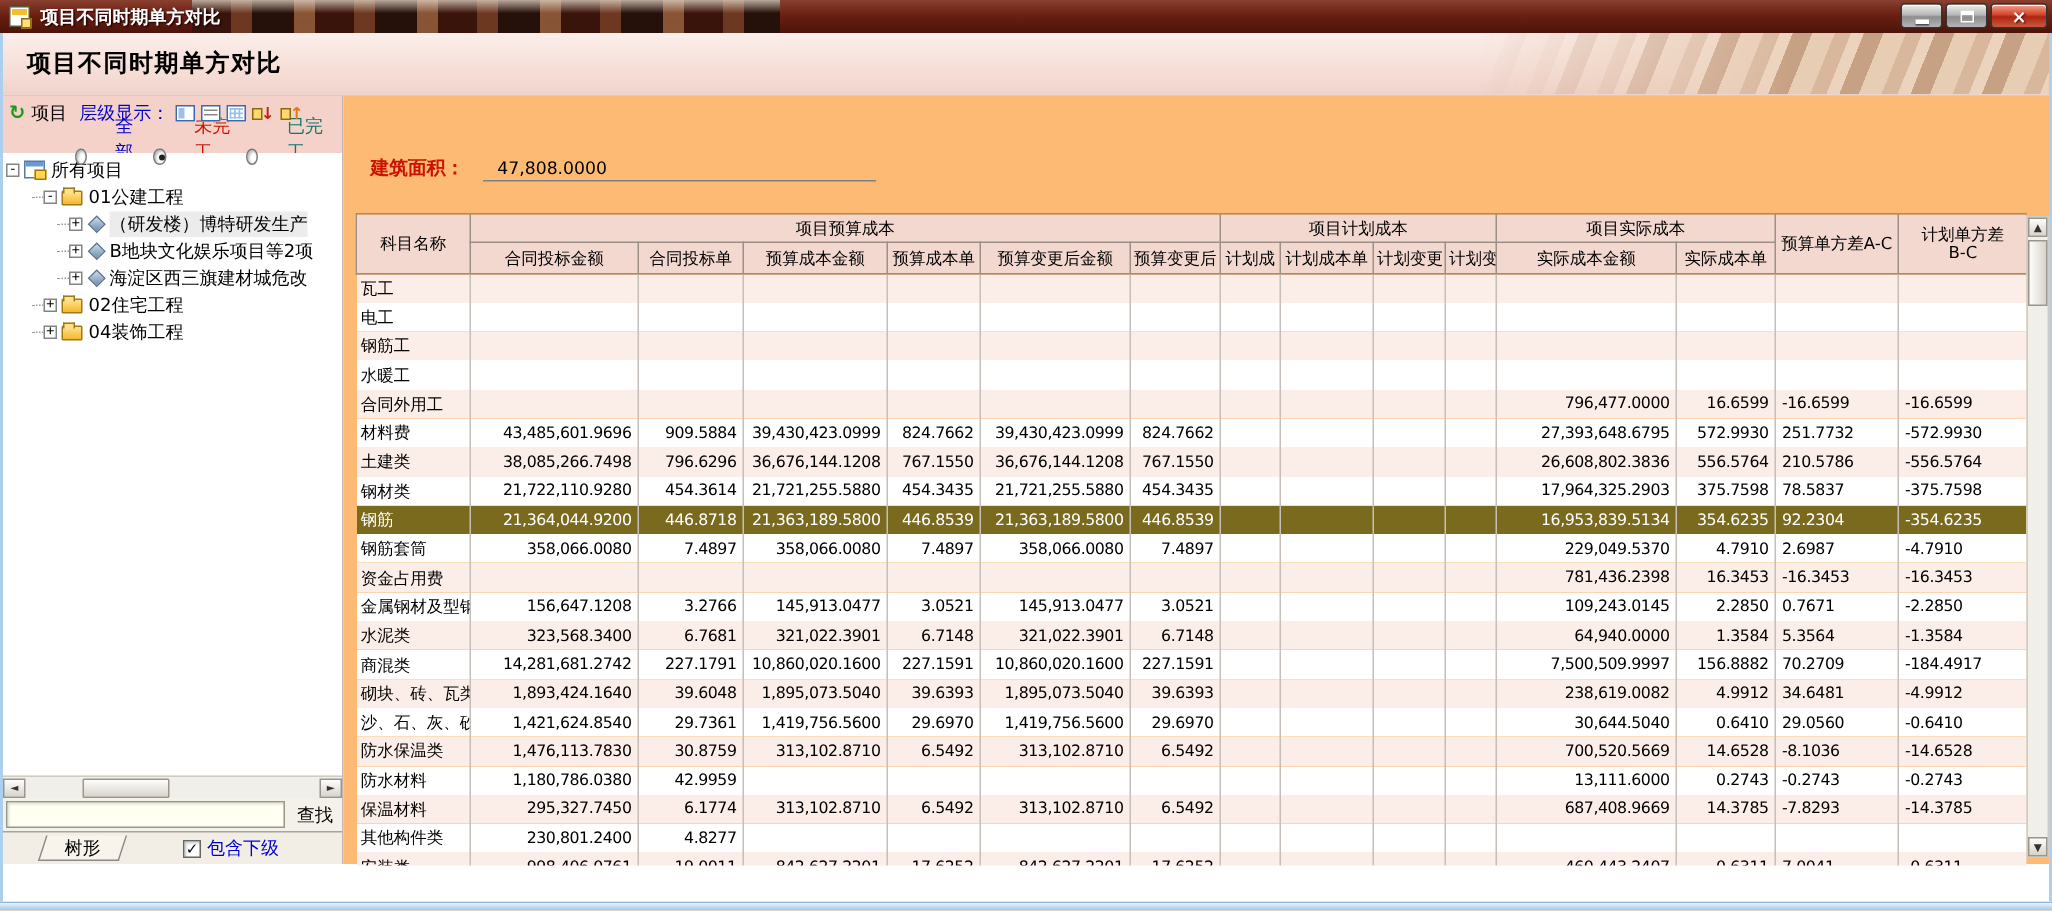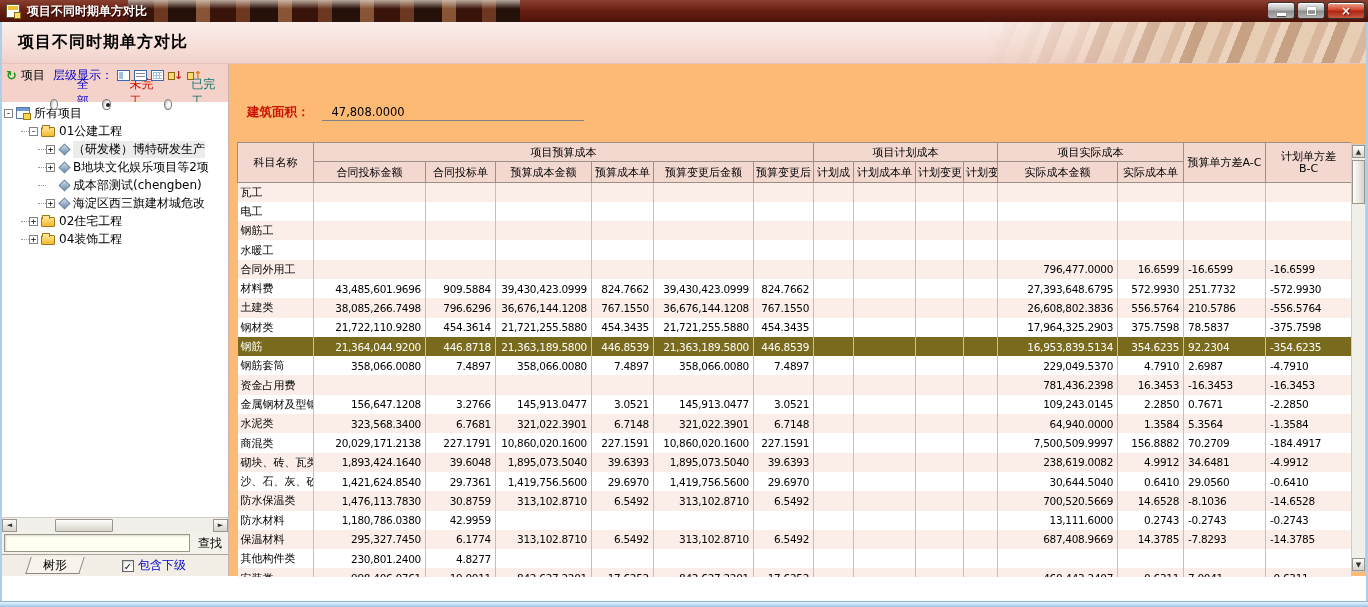--- a/index.html
+++ b/index.html
@@ -223,27 +223,20 @@
             <div class="tree-row">
               <span style="width: 36px; flex: 0 0 auto;"></span>
               <span class="guide"></span>
               <span class="expander">+</span>
               <span class="ticon ic-proj"></span>
               <span class="tlabel">B地块文化娱乐项目等2项</span>
             </div>
             <div class="tree-row">
               <span style="width: 36px; flex: 0 0 auto;"></span>
               <span class="guide"></span>
-              <span class="exp-space"></span>
-              <span class="ticon ic-proj"></span>
-              <span class="tlabel">成本部测试(chengben)</span>
-            </div>
-            <div class="tree-row">
-              <span style="width: 36px; flex: 0 0 auto;"></span>
-              <span class="guide"></span>
               <span class="expander">+</span>
               <span class="ticon ic-proj"></span>
               <span class="tlabel">海淀区西三旗建材城危改</span>
             </div>
             <div class="tree-row">
               <span style="width: 19px; flex: 0 0 auto;"></span>
               <span class="guide"></span>
               <span class="expander">+</span>
               <span class="ticon ic-folder"></span>
               <span class="tlabel">02住宅工程</span>
@@ -551,21 +544,21 @@
                     <td class="num"></td>
                     <td class="num"></td>
                     <td class="num"></td>
                     <td class="num">64,940.0000</td>
                     <td class="num">1.3584</td>
                     <td class="lft">5.3564</td>
                     <td class="lft">-1.3584</td>
                   </tr>
                   <tr>
                     <td class="name">商混类</td>
-                    <td class="num">20,029,171.2138</td>
+                    <td class="num">14,281,681.2742</td>
                     <td class="num">227.1791</td>
                     <td class="num">10,860,020.1600</td>
                     <td class="num">227.1591</td>
                     <td class="num">10,860,020.1600</td>
                     <td class="num">227.1591</td>
                     <td class="num"></td>
                     <td class="num"></td>
                     <td class="num"></td>
                     <td class="num"></td>
                     <td class="num">7,500,509.9997</td>

